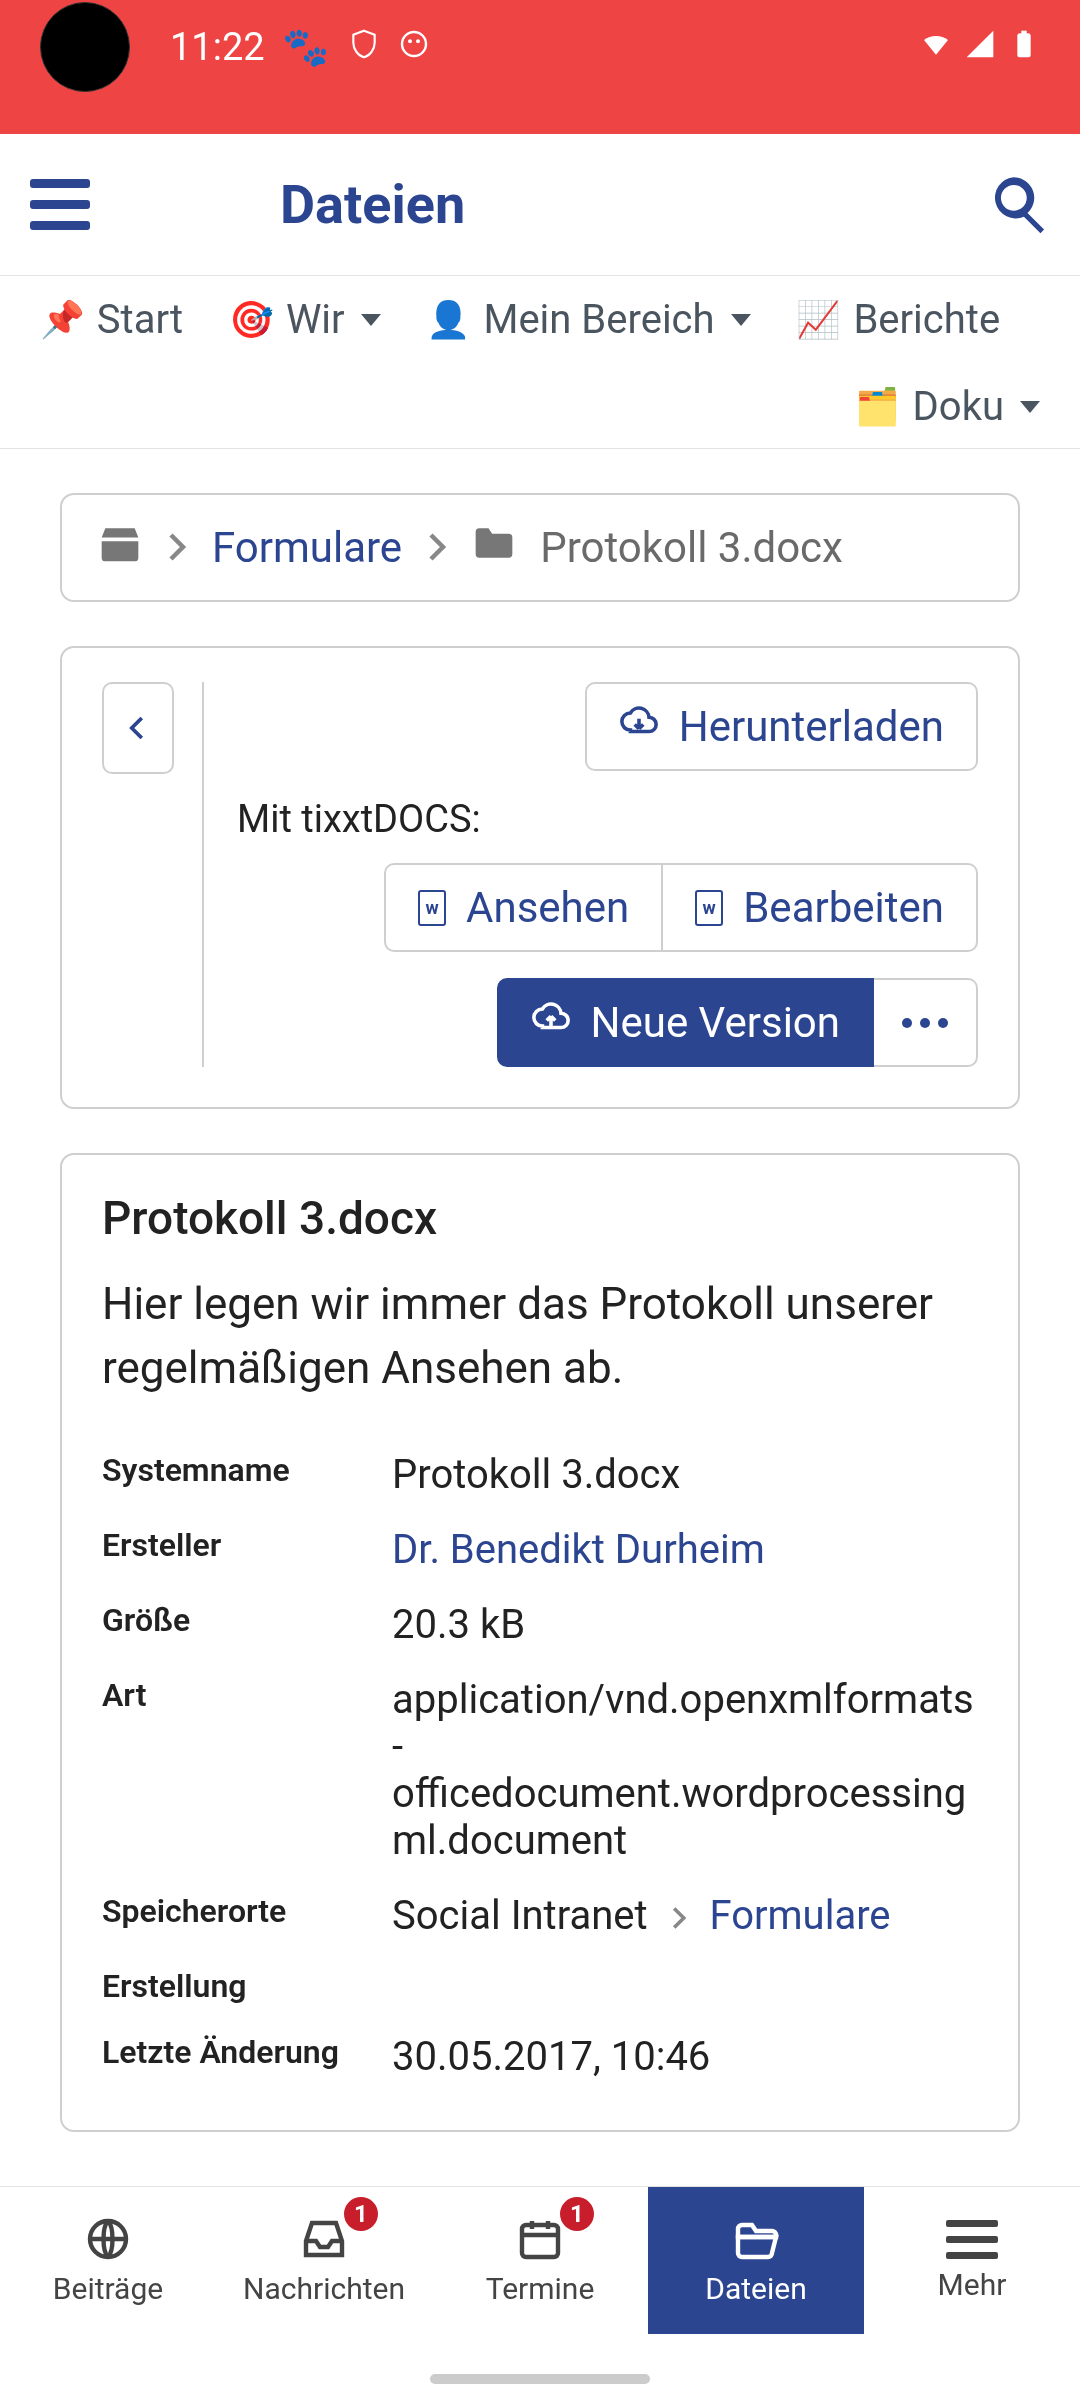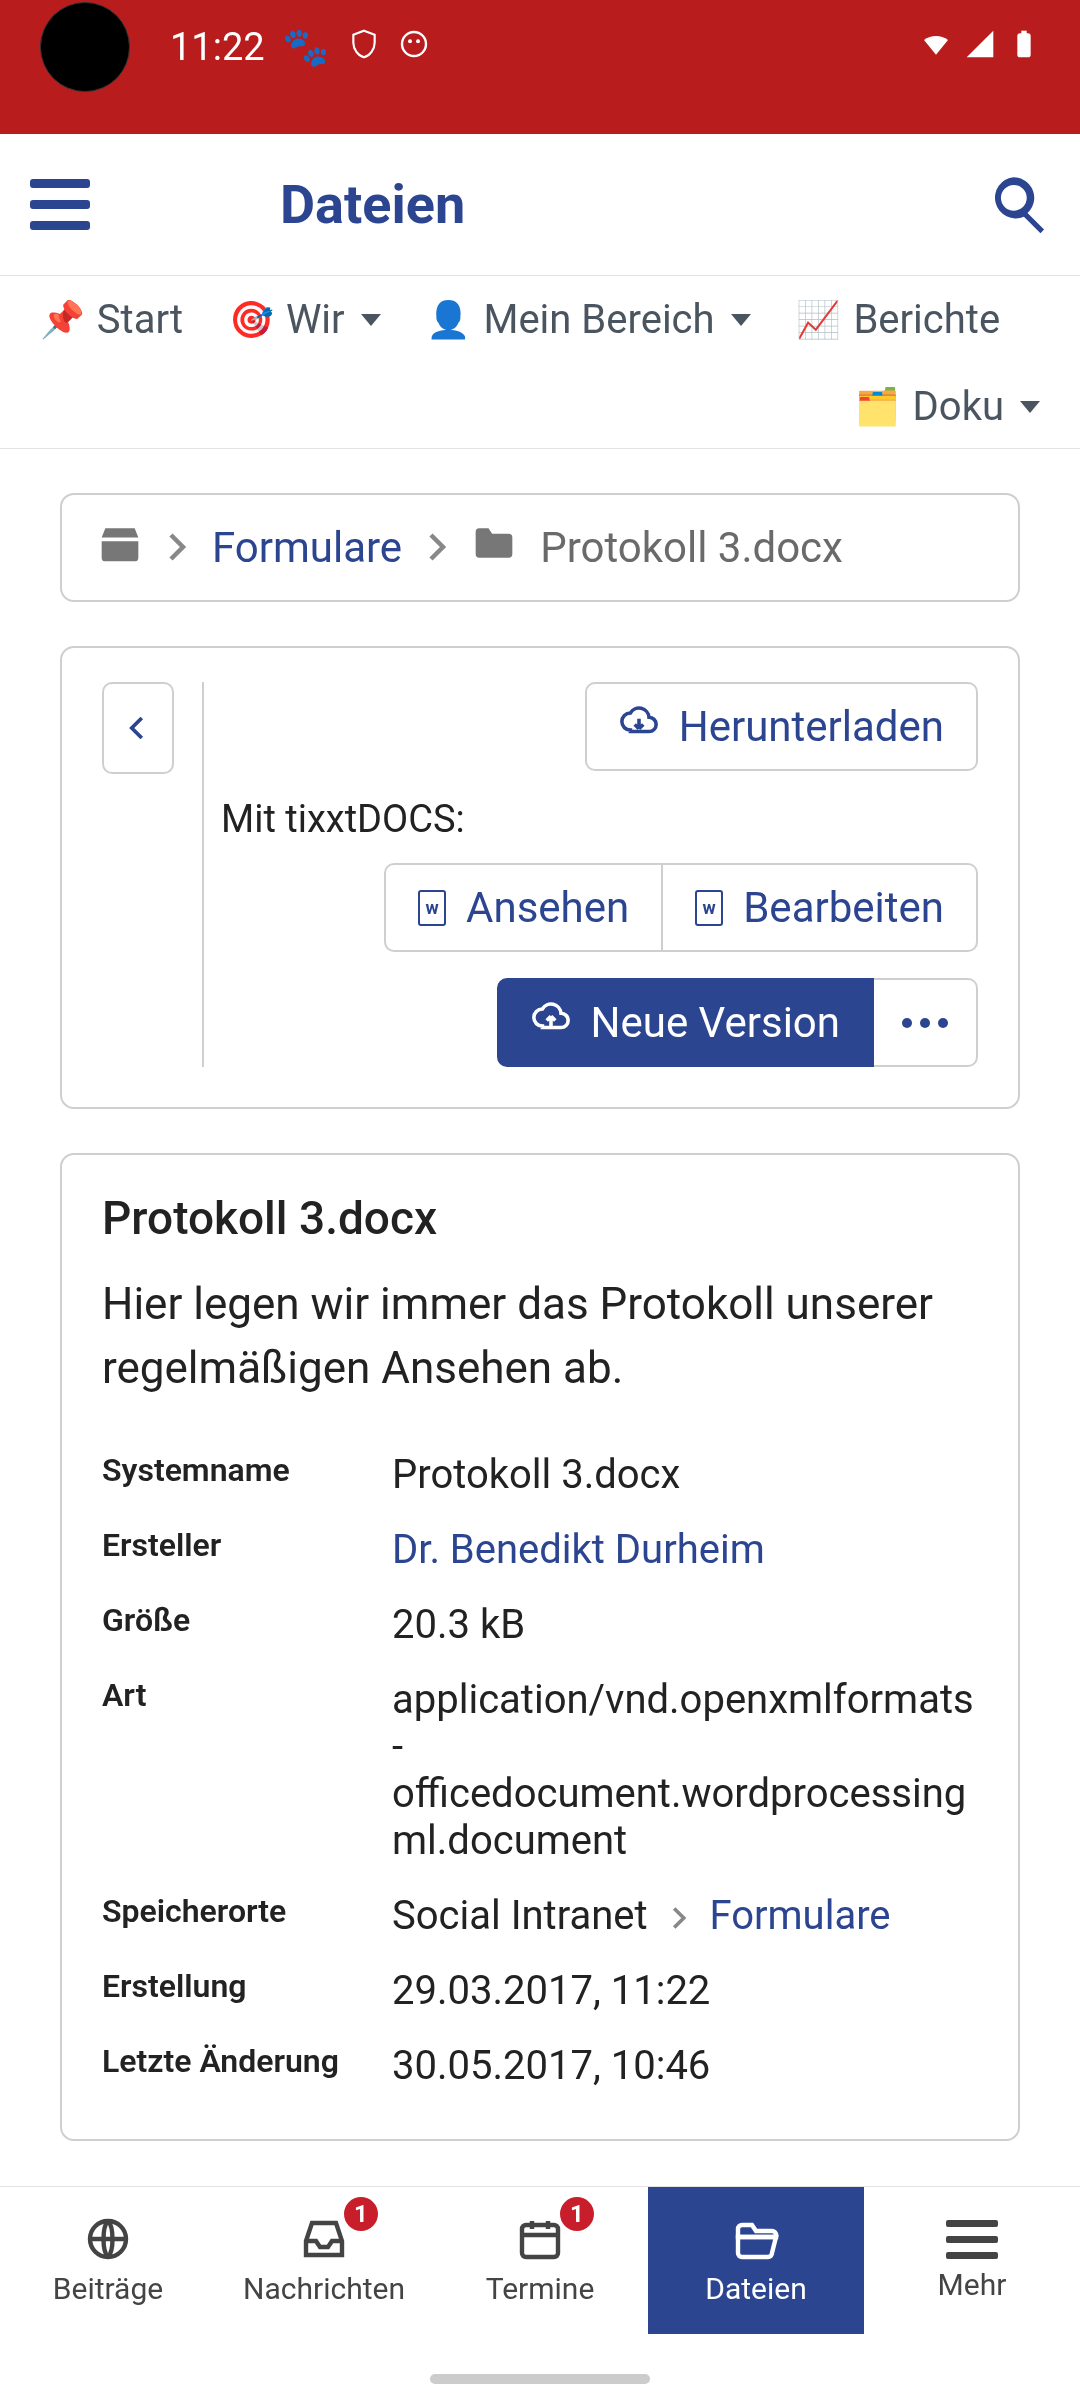--- a/index.html
+++ b/index.html
@@ -9,21 +9,21 @@
     --gray:#555;
     --light-gray:#e3e3e3;
     --border:#d0cece;
     --link:#2c4590;
     --bg:#fff;
     --nav-text:#4a5560;
   }
   *{box-sizing:border-box;margin:0;padding:0;font-family:-apple-system,BlinkMacSystemFont,'Segoe UI',Roboto,Arial,sans-serif;}
   html,body{width:1080px;height:2400px;background:#000;overflow:hidden;}
   
-  .status-bar{height:134px;background:#b91c1c;color:#fff;display:flex;align-items:center;padding:0 40px 40px 40px;font-size:38px;font-weight:400;}
+  .status-bar{height:134px;background:#ef4444;color:#fff;display:flex;align-items:center;padding:0 40px 40px 40px;font-size:38px;font-weight:400;}
   .avatar-circle{width:90px;height:90px;border-radius:50%;background:#000;border:1px solid #333;margin-right:40px;}
   .status-left{display:flex;align-items:center;gap:18px;}
   .status-icons{margin-left:auto;display:flex;align-items:center;gap:12px;}
   .status-icon{width:32px;height:32px;display:inline-block;}
   .st-icon{fill:#fff;}
   
   .app-header{height:142px;background:#fff;display:flex;align-items:center;padding:0 30px;border-bottom:1px solid var(--light-gray);}
   .hamburger{width:70px;height:70px;display:flex;flex-direction:column;justify-content:center;gap:12px;cursor:pointer;}
   .hamburger span{display:block;height:9px;width:60px;background:var(--blue);border-radius:3px;}
   .app-title{flex:1;color:var(--blue);font-size:54px;font-weight:700;text-align:left;padding-left:180px;}
@@ -214,21 +214,21 @@
               <span>
                 <svg viewBox="0 0 28 22">
                     <path d="M8 16a6 6 0 010-12 7 7 0 0113 3 5 5 0 010 10H8z"></path>
                     <path d="M14 8v7m0 0l-3-3m3 3l3-3"></path>
                   </svg>
               </span>
               <span>Herunterladen</span>
             </div>
           </div>
           <div class="docx-row">
-            <span class="docx-label" style="align-self:flex-start;margin-left:2px;">Mit tixxtDOCS:</span>
+            <span class="docx-label" style="align-self:flex-start;margin-left:18px;">Mit tixxtDOCS:</span>
             <div class="btn-group row-flex">
               <div class="btn">
                 <span class="file-icon-sm">w</span>
                 <span>Ansehen</span>
               </div>
               <div class="btn">
                 <span class="file-icon-sm">w</span>
                 <span>Bearbeiten</span>
               </div>
             </div>
@@ -279,21 +279,20 @@
           <div class="meta-val">
             <span>Social Intranet</span>
             <span class="loc-chevron"><svg viewBox="0 0 12 20">
                   <path d="M2 2l8 8-8 8" fill="none" stroke="#888" stroke-width="3"></path>
                 </svg></span>
             <span class="link">Formulare</span>
           </div>
         </div>
         <div class="meta-row">
           <div class="meta-label">Erstellung</div>
-          <div class="meta-val">29.03.2017, 11:22</div>
         </div>
         <div class="meta-row">
           <div class="meta-label">Letzte Änderung</div>
           <div class="meta-val">30.05.2017, 10:46</div>
         </div>
       </div>
 
     </div>
   </div>
 

